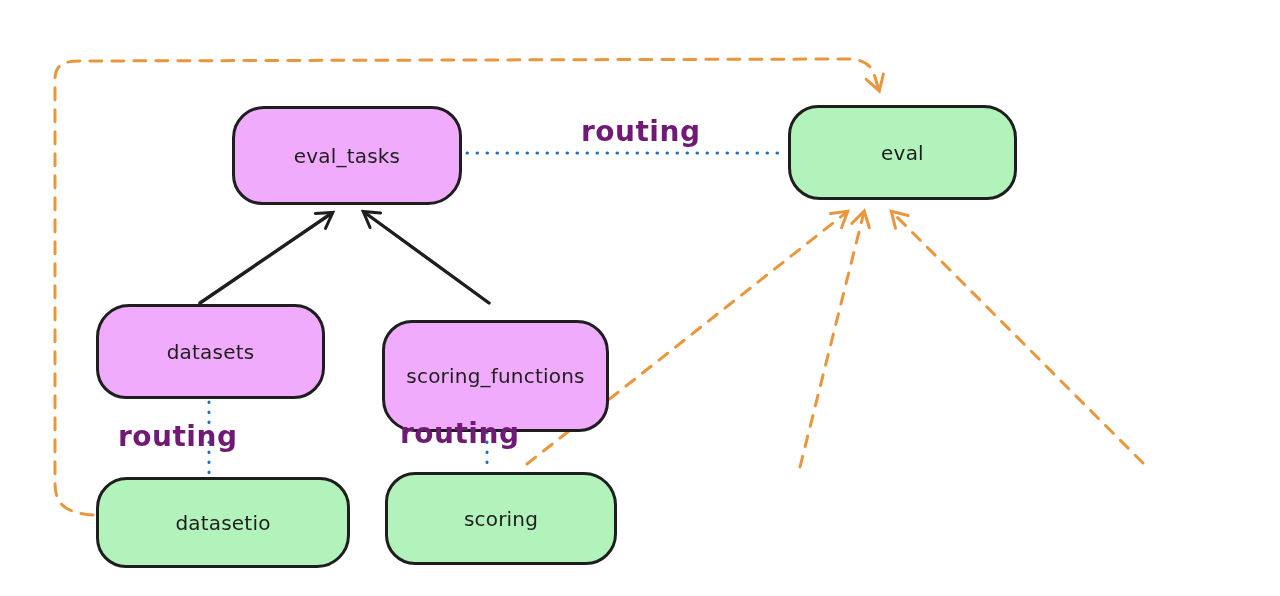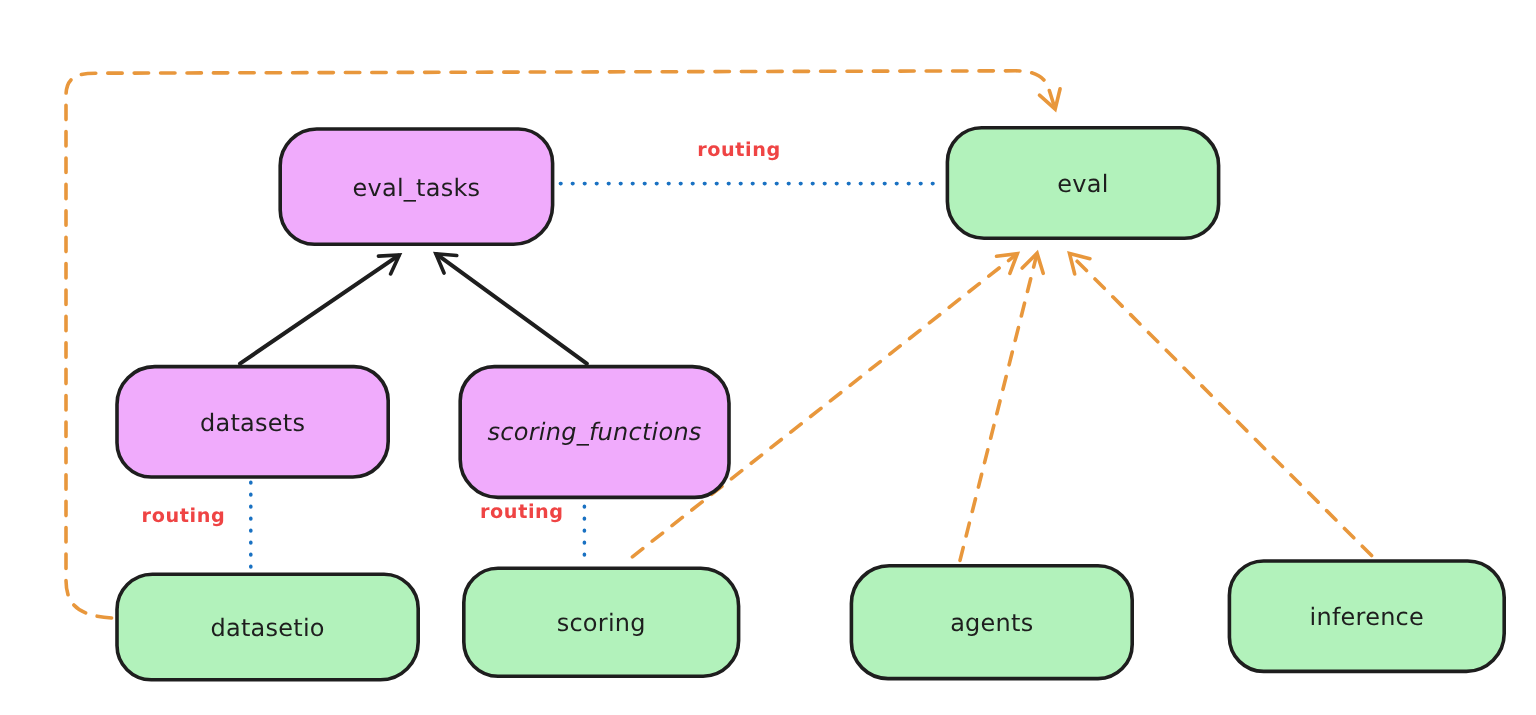--- a/index.html
+++ b/index.html
@@ -18,29 +18,29 @@
     display:flex;align-items:center;justify-content:center;
     color:#1e1e1e;
     font-size:20px;
     letter-spacing:0.2px;
   }
   .node.blue{background:#f0abfc;}
   .node.green{background:#b2f2bb;}
   #node-eval_tasks{left:232px;top:106px;width:230px;height:99px;border-radius:32px 30px 34px 30px;}
   #node-eval{left:788px;top:105px;width:229px;height:95px;border-radius:30px 33px 30px 32px;}
   #node-datasets{left:96px;top:304px;width:229px;height:95px;border-radius:33px 30px 31px 30px;}
-  #node-scoring_functions{left:382px;top:304px;width:227px;height:112px;border-radius:30px 32px 30px 33px;font-style:italic;}
+  #node-scoring_functions{left:382px;top:320px;width:227px;height:112px;border-radius:30px 32px 30px 33px;}
   #node-datasetio{left:96px;top:477px;width:254px;height:91px;border-radius:31px 30px 33px 30px;}
   #node-scoring{left:385px;top:472px;width:232px;height:93px;border-radius:30px 33px 31px 30px;}
   #node-agents{left:708px;top:470px;width:237px;height:97px;border-radius:33px 30px 30px 32px;}
   #node-inference{left:1023px;top:466px;width:232px;height:95px;border-radius:30px 32px 33px 30px;}
   .routing-label{
     position:absolute;
-    color:#ef4444;
-    font-size:16px;
+    color:#701a75;
+    font-size:28px;
     font-weight:600;
     letter-spacing:0.5px;
   }
   #routing-top{left:581px;top:115px;}
   #routing-datasets{left:118px;top:420px;}
   #routing-scoring{left:400px;top:417px;}
 </style>
 </head>
 <body>
 
@@ -98,24 +98,18 @@
   </div>
   <div class="node blue" id="node-scoring_functions">
     <span>scoring_functions</span>
   </div>
   <div class="node green" id="node-datasetio">
     <span>datasetio</span>
   </div>
   <div class="node green" id="node-scoring">
     <span>scoring</span>
   </div>
-  <div class="node green" id="node-agents">
-    <span>agents</span>
-  </div>
-  <div class="node green" id="node-inference">
-    <span>inference</span>
-  </div>
 
   <div class="routing-label" id="routing-top">routing</div>
   <div class="routing-label" id="routing-datasets">routing</div>
   <div class="routing-label" id="routing-scoring">routing</div>
 
 </div>
 
 </body></html>

